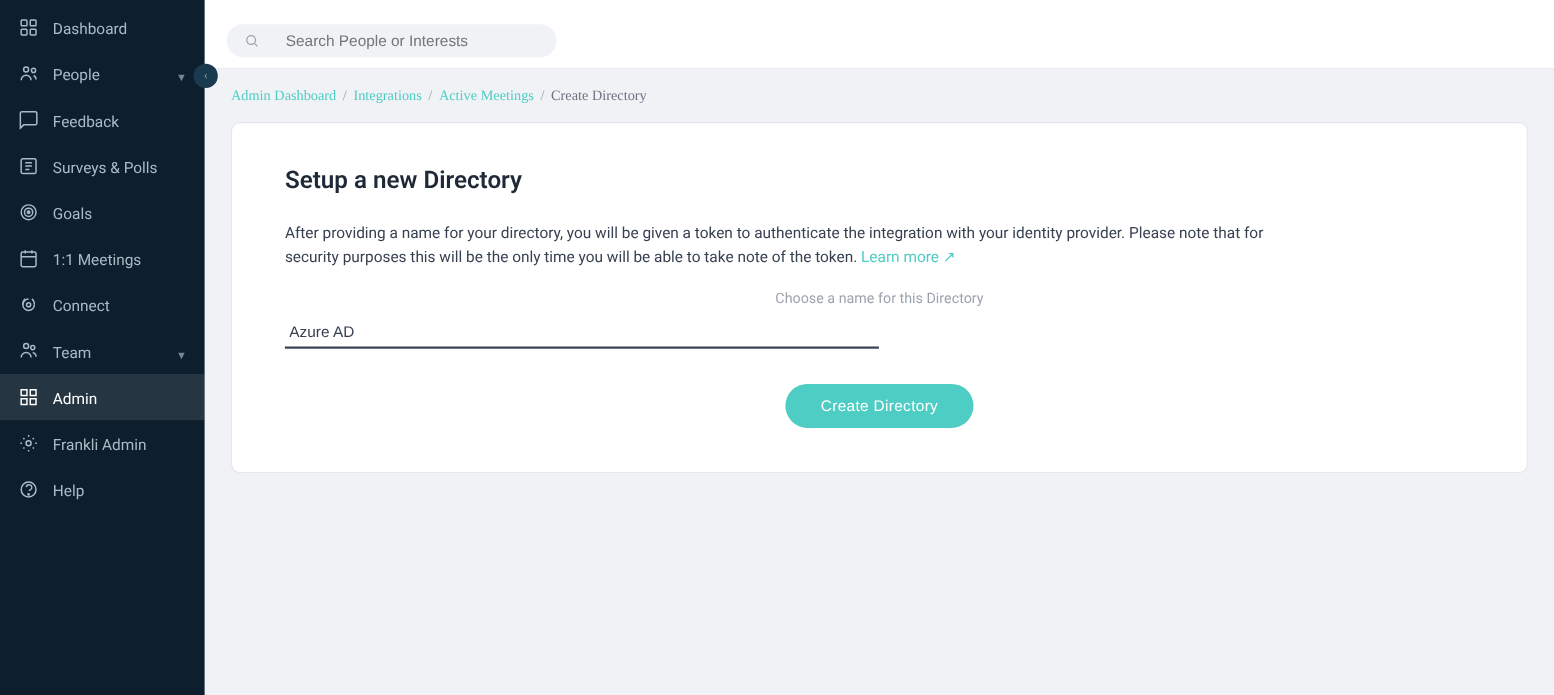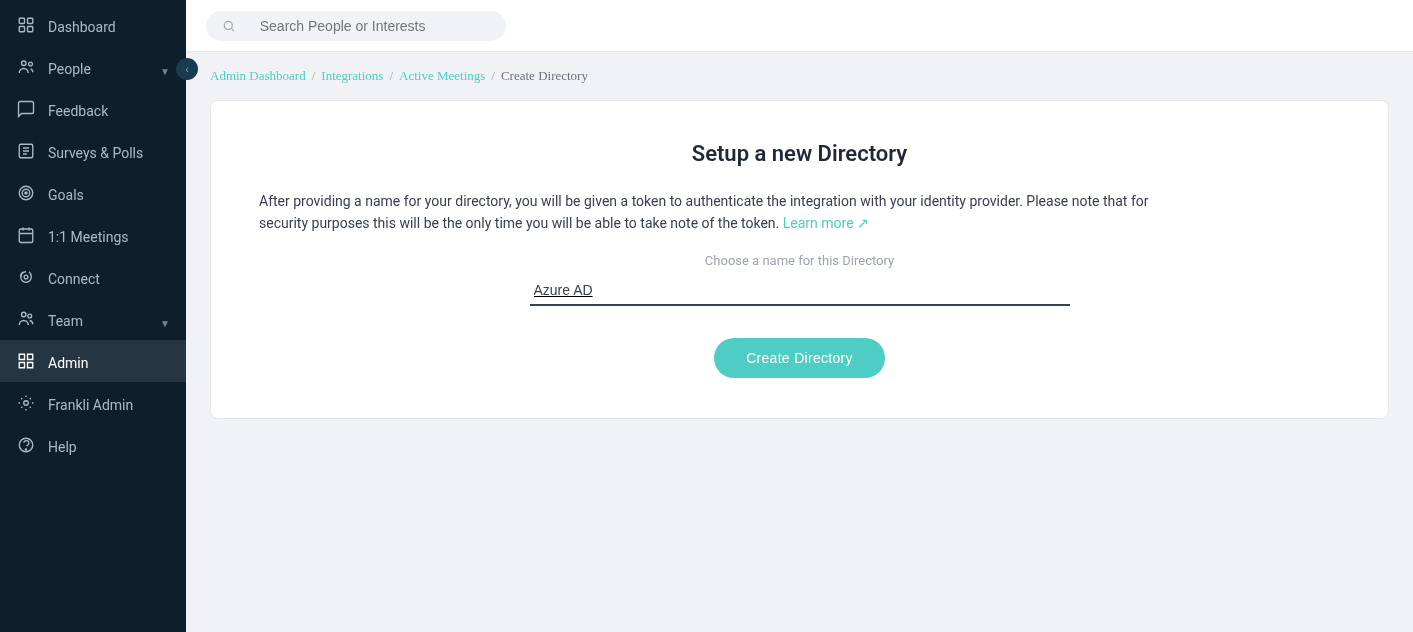--- a/index.html
+++ b/index.html
@@ -101,20 +101,21 @@
       min-height: 52px;
     }
     .search-box {
       display: flex;
       align-items: center;
       background: #f0f2f5;
       border-radius: 20px;
       padding: 7px 16px;
       gap: 24px;
       width: 300px;
+      margin-top: 12px;
     }
     .search-box input {
       border: none;
       background: transparent;
       outline: none;
       font-size: 14px;
       color: #9ca3af;
       width: 100%;
     }
     .search-icon-svg { color: #9ca3af; }
@@ -144,21 +145,21 @@
     .breadcrumb-current { color: #6b7280; }
 
     
     .card {
       background: #ffffff;
       border-radius: 8px;
       border: 1px solid #e5e7eb;
       padding: 40px 48px;
     }
     .card-title {
-      text-align: center;
+      text-align: left;
       font-size: 22px;
       font-weight: 600;
       color: #1f2937;
       margin-bottom: 24px;
     }
     .card-description {
       font-size: 14px;
       color: #374151;
       line-height: 1.6;
       margin-bottom: 18px;
@@ -174,22 +175,21 @@
     }
     .form-label {
       display: block;
       font-size: 13px;
       color: #9ca3af;
       margin-bottom: 8px;
       text-align: center;
     }
     .form-input-wrapper {
       display: flex;
-      justify-content: center;
-      text-decoration: underline;
+      justify-content: flex-start;
     }
     .form-input {
       border: none;
       border-bottom: 2px solid #374151;
       outline: none;
       font-size: 14px;
       color: #374151;
       padding: 6px 4px;
       width: 540px;
       background: transparent;

